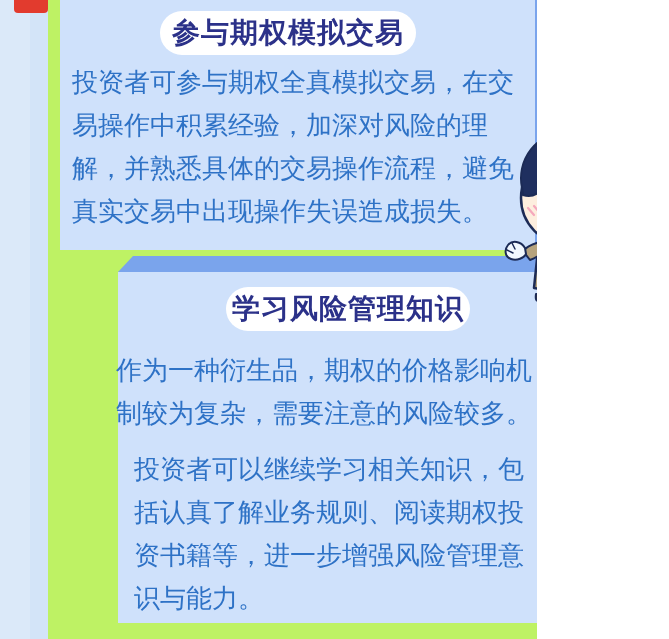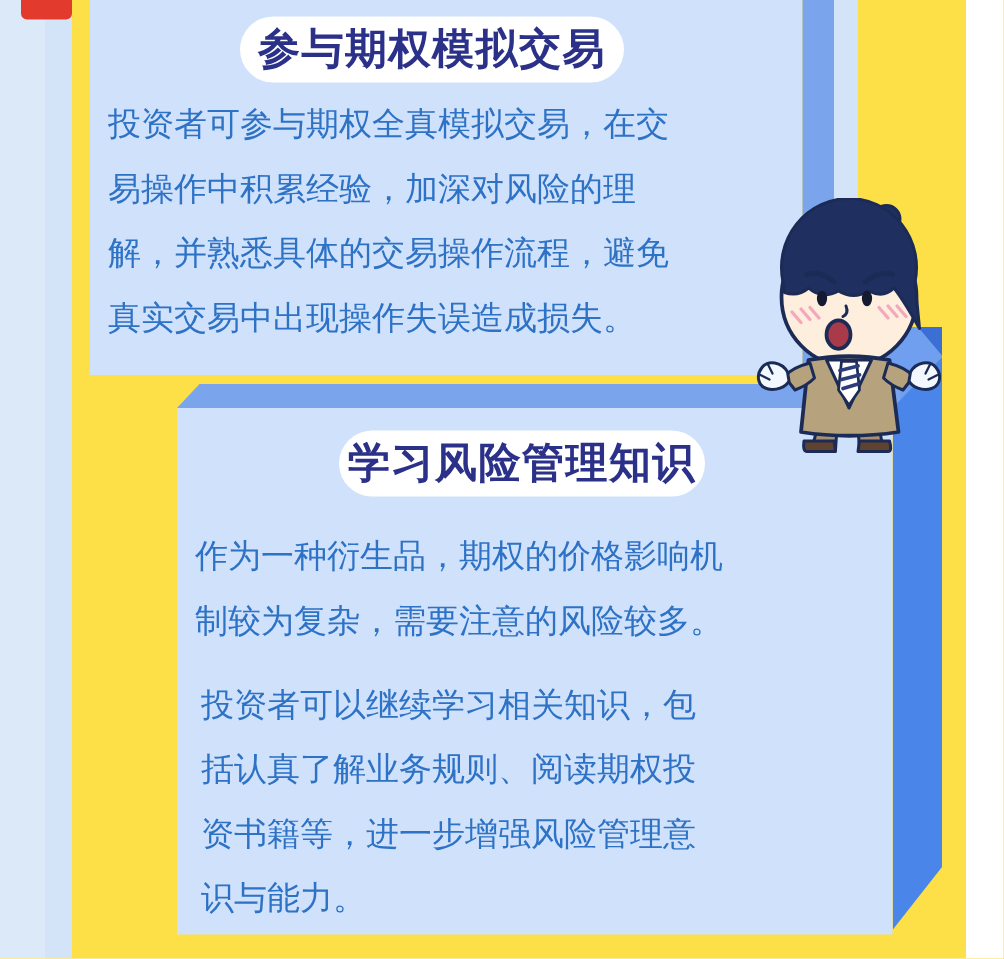--- a/index.html
+++ b/index.html
@@ -1,18 +1,18 @@
 <!DOCTYPE html>
 <html><head>
 <meta charset="utf-8">
 <style>
   html,body{margin:0;padding:0;}
   .stage{
-    position:relative;width:644px;height:639px;overflow:hidden;
-    background:#fde047;
+    position:relative;width:537px;height:639px;overflow:hidden;
+    background:#bef264;
     font-family:"Liberation Sans","DejaVu Sans",sans-serif;
     text-decoration:underline;
   }
   .abs{position:absolute;}
   
   .stripe{position:absolute;top:0;height:639px;}
   .stripe-l1{left:0;width:30px;background:#dbe9f9;}
   .stripe-l2{left:30px;width:18px;background:#d3e4f8;}
   .stripe-mid{left:556px;width:16px;height:260px;background:#d3e4f8;}
   .stripe-r1{left:646px;width:20px;background:#a9dcf7;}
@@ -31,24 +31,24 @@
     clip-path:polygon(0px 16px,15px 0px,482px 0px,482px 16px);}
   .card2-side{left:595px;top:238px;width:33px;height:384px;background:#4a86e9;z-index:4;
     clip-path:polygon(0px 34px,33px 0px,33px 340px,0px 382px);}
   .card2-face{left:118px;top:272px;width:477px;height:351px;background:#cfe1fb;z-index:5;}
   
   .pill{z-index:6;background:#ffffff;border-radius:22px;display:flex;align-items:center;justify-content:center;
     color:#2b3189;font-weight:bold;font-size:28px;letter-spacing:1px;}
   .pill1{left:160px;top:11px;width:256px;height:44px;}
   .pill2{left:226px;top:287px;width:244px;height:44px;text-align:right;}
   
-  .bodytext{z-index:6;color:#2e72c6;font-size:22px;line-height:43px;white-space:pre-line;
+  .bodytext{z-index:6;color:#2e72c6;font-size:26px;line-height:43px;white-space:pre-line;
     font-weight:500;letter-spacing:0;}
   .t1{left:72px;top:61px;width:480px;}
-  .t2a{left:130px;top:349px;width:470px;}
+  .t2a{left:116px;top:349px;width:470px;}
   .t2b{left:134px;top:448px;width:470px;}
   .character{left:503px;top:132px;z-index:7;}
 </style>
 </head>
 <body>
 
 <div class="stage">
 
   <div class="stripe stripe-l1"></div>
   <div class="stripe stripe-l2"></div>

